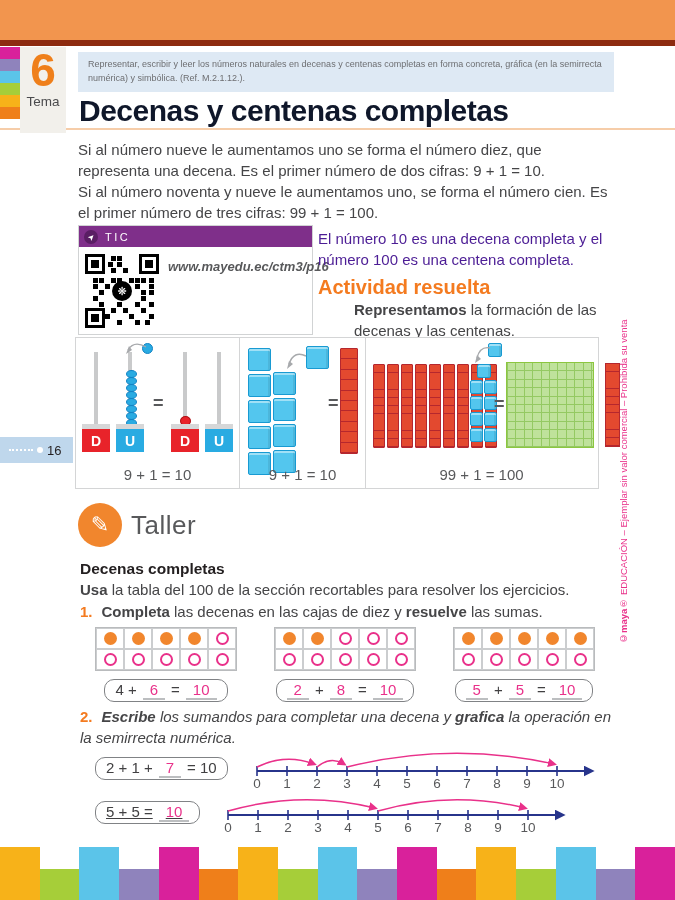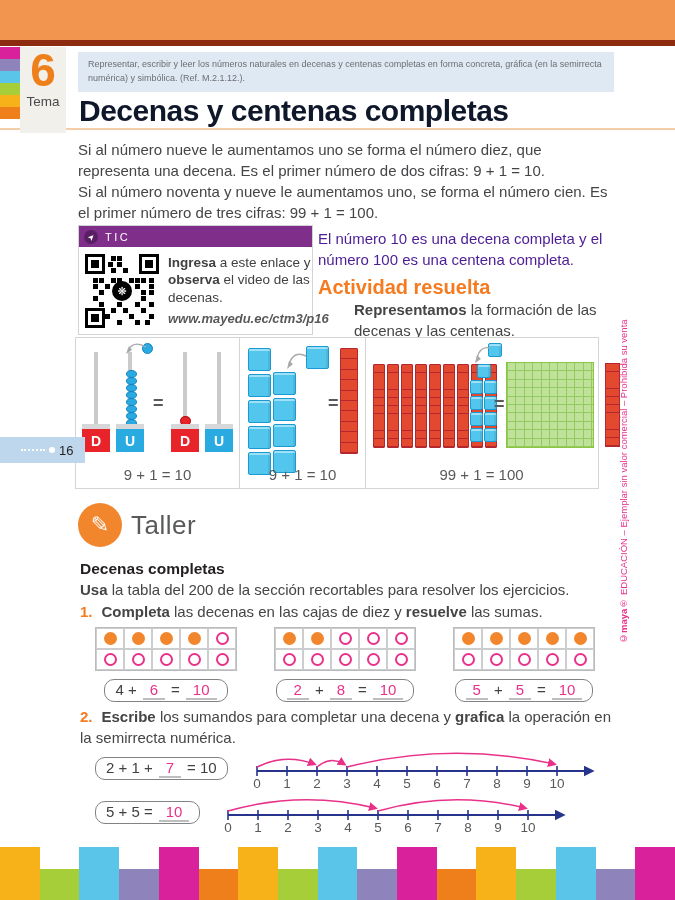--- a/index.html
+++ b/index.html
@@ -83,40 +83,40 @@
   #units{position:absolute;left:104px;top:26px;display:flex;flex-direction:column;gap:2px;width:27px;}
   .urow{display:flex;gap:1px;justify-content:center;}
   .greenflat{position:absolute;left:140px;top:24px;width:86px;height:84px;border:1px solid #8CC63F;background:
      repeating-linear-gradient(90deg,#94C962 0 1px,transparent 1px 8.4px),
      repeating-linear-gradient(0deg,#94C962 0 1px,transparent 1px 8.4px),#BFE29B;}
   .farrow{position:absolute;}
   .sliver-rod{left:605px;top:363px;width:13px;height:82px;border:1px solid #B5272E;
           background:repeating-linear-gradient(180deg,#E3492F 0 7.4px,#B5272E 7.4px 8.2px);}
 
   
-  .ptab{left:0;top:437px;width:64px;height:26px;background:#BFD7EC;display:flex;align-items:center;padding-left:21px;gap:4px;}
+  .ptab{left:0;top:437px;width:64px;height:26px;background:#BFD7EC;display:flex;align-items:center;padding-left:9px;gap:4px;}
   .plead{width:24px;border-top:2px dotted #fff;}
   .pdot{width:6px;height:6px;border-radius:50%;background:#fff;}
   .pnum{font-size:13px;color:#231F20;}
 
   
   .taller{left:78px;top:500px;width:537px;height:50px;display:flex;align-items:center;}
   .tcirc{width:44px;height:44px;border-radius:50%;background:#F1862D;color:#fff;font-size:22px;
          display:flex;align-items:center;justify-content:center;flex:none;}
   .tlabel{font-size:26px;color:#58595b;margin:0 12px 0 9px;letter-spacing:0.5px;}
   .tbody{flex:1;background:#FBE4CD;height:50px;border-radius:4px;display:flex;align-items:center;
          padding:4px 12px;font-size:8.5px;color:#6d6e71;line-height:1.6;box-sizing:border-box;}
 
   .sec-head{left:80px;top:560px;font-size:15.5px;font-weight:bold;color:#231F20;}
   .sec-intro{left:80px;top:581px;font-size:15px;color:#454547;}
   .exline{font-size:15px;color:#454547;}
   .exnum{color:#F47B20;font-weight:bold;margin-right:9px;}
   .ex1line{left:80px;top:603px;}
   .ex2line{left:80px;top:706px;width:535px;line-height:1.4;}
-  .ex2line .txt{display:inline;}
+  .ex2line .txt{display:inline;font-style:italic;}
 
   #ex1row{left:95px;top:627px;width:500px;display:flex;justify-content:space-between;}
   .excol{display:flex;flex-direction:column;align-items:center;gap:8px;}
   .frame{display:grid;grid-template-columns:repeat(5,28px);grid-auto-rows:21px;border:1px solid #b9bbbd;background:#fff;}
   .cell{border:1px solid #cbcdcf;display:flex;align-items:center;justify-content:center;}
   .dot.filled{width:13px;height:13px;border-radius:50%;background:#F1862D;}
   .dot.open{width:9px;height:9px;border-radius:50%;border:2.5px solid #E9318A;background:#fff;}
   .sumbox{border:1px solid #808285;border-radius:10px;padding:1px 10px;font-size:15px;color:#414042;
           display:flex;align-items:baseline;gap:6px;background:#fff;white-space:nowrap;}
   .tok.ans{color:#E9318A;border-bottom:2px solid #bcbec0;padding:0 7px;}
@@ -168,21 +168,20 @@
   </div>
   <div class="ticbody">
     <div class="qr">
       <div class="qrf tl"></div>
       <div class="qrf tr"></div>
       <div class="qrf bl"></div>
       <div class="qrn"></div>
       <div class="qrlogo">❋</div>
     </div>
     <div>
-      <div class="tictext"><b>Ingresa</b><span> a este enlace y </span><b>observa</b><span> el video de las decenas.</span></div>
       <div class="ticurl">www.mayedu.ec/ctm3/p16</div>
     </div>
   </div>
 </div>
 
 <div class="abs concept">El número 10 es una decena completa y el número 100 es una centena completa.</div>
 <div class="abs act-head">Actividad resuelta</div>
 <div class="abs act-lead"><b>Representamos</b><span> la formación de las decenas y las centenas.</span></div>
 
 <div class="abs figure">
@@ -302,21 +301,21 @@
   <span class="pdot"></span>
   <span class="pnum">16</span>
 </div>
 
 <div class="abs taller">
   <div class="tcirc">✎</div>
   <div class="tlabel">Taller</div>
 </div>
 
 <div class="abs sec-head">Decenas completas</div>
-<div class="abs sec-intro"><b>Usa</b><span> la tabla del 200 de la sección recortables para resolver los ejercicios.</span></div>
+<div class="abs sec-intro"><b>Usa</b><span> la tabla del 100 de la sección recortables para resolver los ejercicios.</span></div>
 
 <div class="abs exline ex1line"><span class="exnum">1.</span><b>Completa</b><span> las decenas en las cajas de diez y </span><b>resuelve</b><span> las sumas.</span></div>
 
 <div class="abs" id="ex1row">
     <div class="excol">
       <div class="frame">
         <div class="cell">
           <div class="dot filled"></div>
         </div>
         <div class="cell">
@@ -477,21 +476,21 @@
         <line x1="278" y1="29" x2="278" y2="39" stroke="#27348B" stroke-width="1.6"></line>
         <text x="278" y="51" text-anchor="middle" font-size="13.5" fill="#58595b">9</text>
         <line x1="308" y1="29" x2="308" y2="39" stroke="#27348B" stroke-width="1.6"></line>
         <text x="308" y="51" text-anchor="middle" font-size="13.5" fill="#58595b">10</text>
         <path d="M8,30 Q36.5,16.2 65,27" fill="none" stroke="#E9318A" stroke-width="1.5" marker-end="url(#pk0)"></path>
         <path d="M68,30 Q81.5,18.6 95,27" fill="none" stroke="#E9318A" stroke-width="1.5" marker-end="url(#pk0)"></path>
         <path d="M98,30 Q201.5,4.199999999999999 305,27" fill="none" stroke="#E9318A" stroke-width="1.5" marker-end="url(#pk0)"></path>
       </svg></div>
   </div>
 <div class="nlrow nl2" id="nlrow2">
-    <div class="nlboxwrap"><div class="sumbox" style="display: inline-flex;">
+    <div class="nlboxwrap"><div class="sumbox" style="display: inline-flex; text-decoration: underline;">
         <span class="tok">5 + 5 =</span>
         <span class="tok ans">10</span>
       </div></div>
     <div class="nlsvg"><svg width="352" height="52">
         <defs>
           <marker id="pk1" markerWidth="8" markerHeight="8" refX="4" refY="3" orient="auto">
             <path d="M0,0L6,3L0,6Z" fill="#E9318A"></path>
           </marker>
           <marker id="nv1" markerWidth="8" markerHeight="8" refX="4" refY="3" orient="auto">
             <path d="M0,0L6,3L0,6Z" fill="#27348B"></path>

